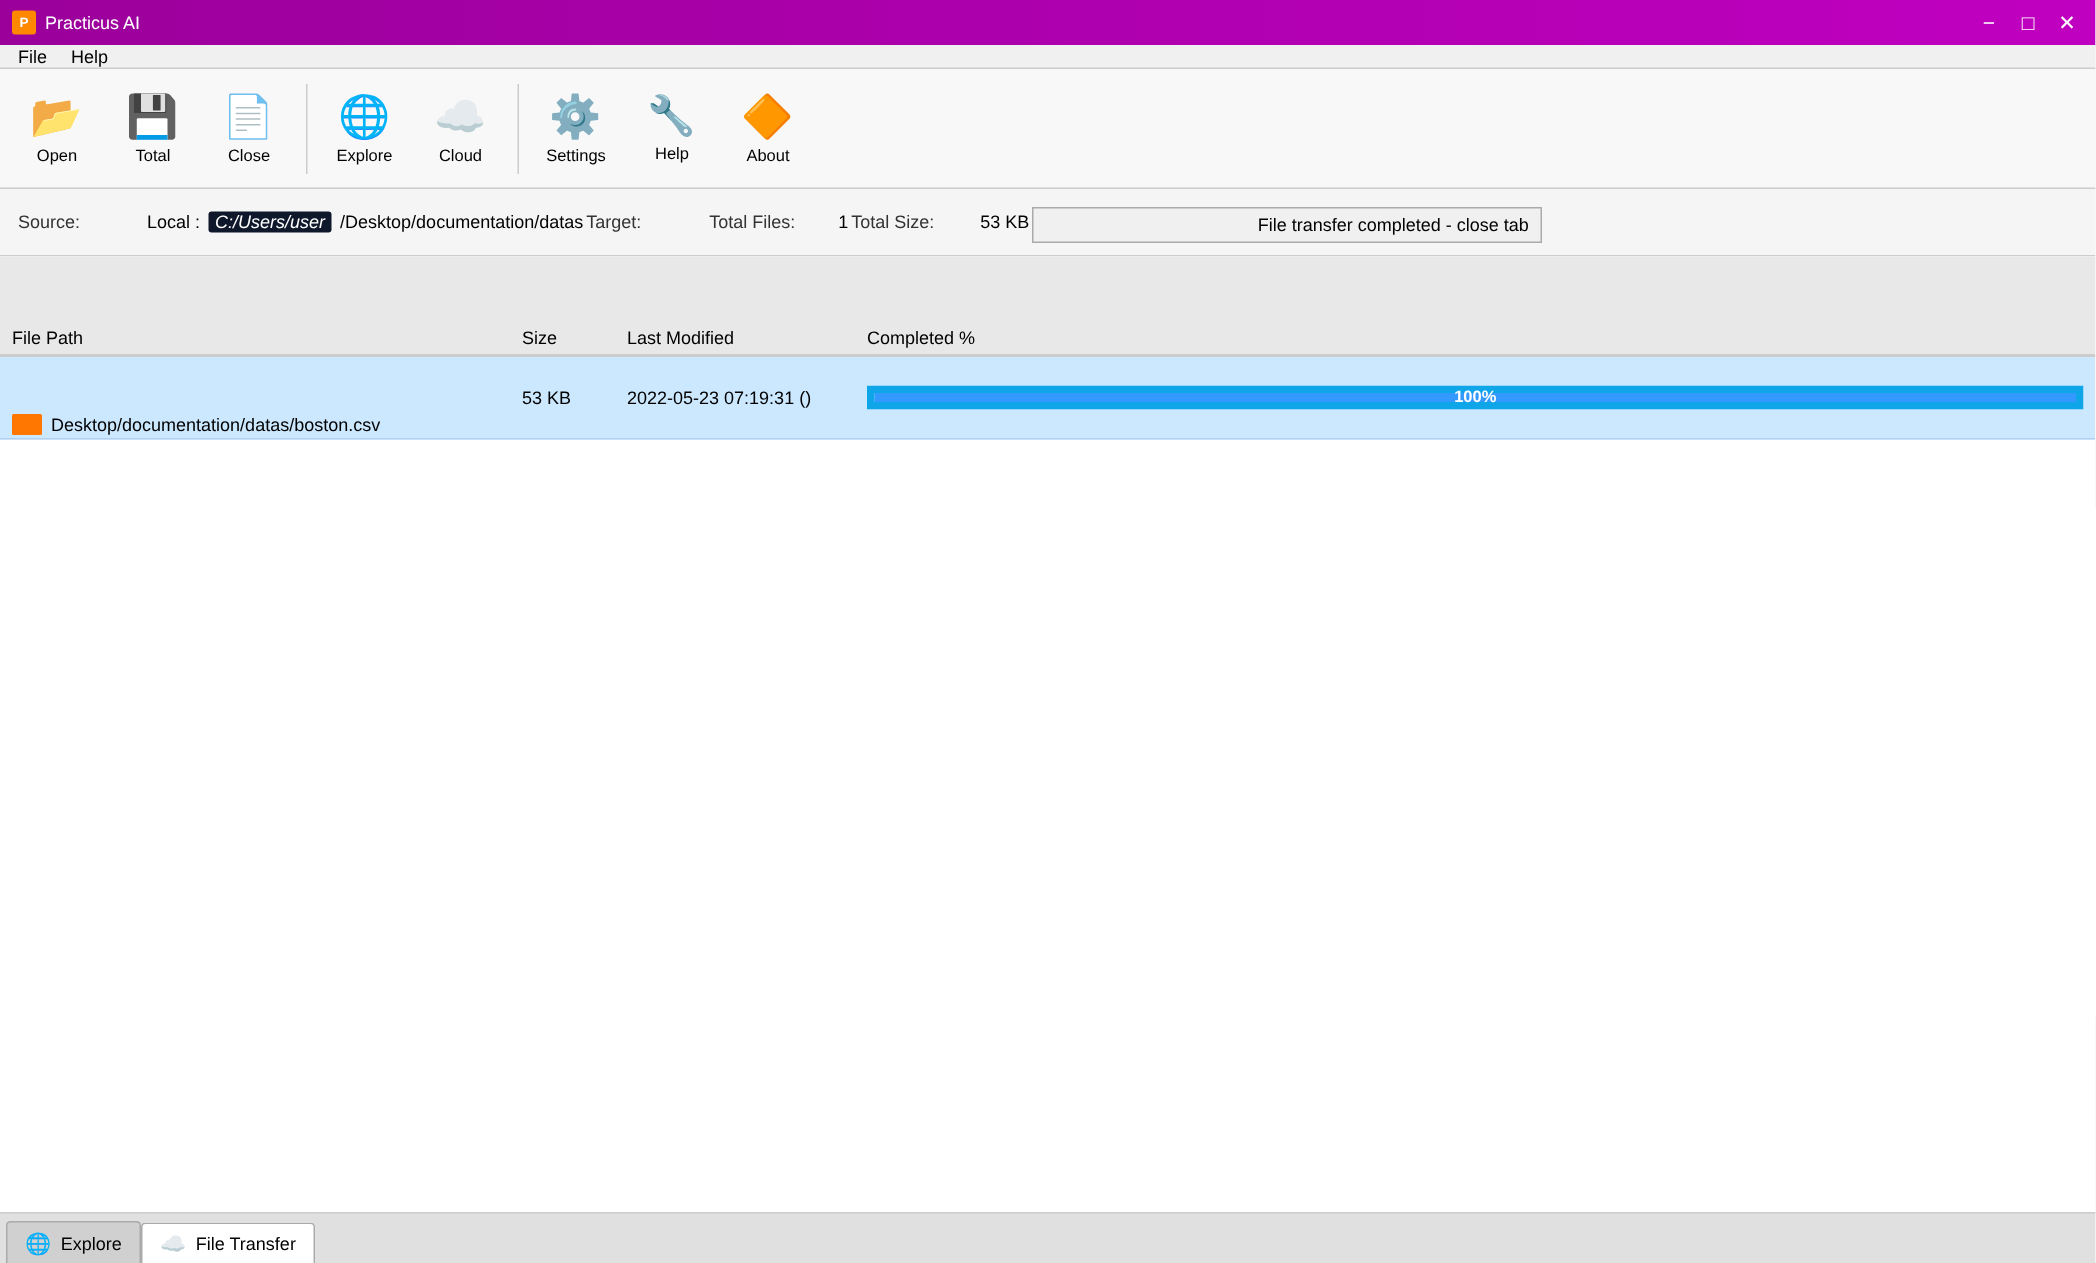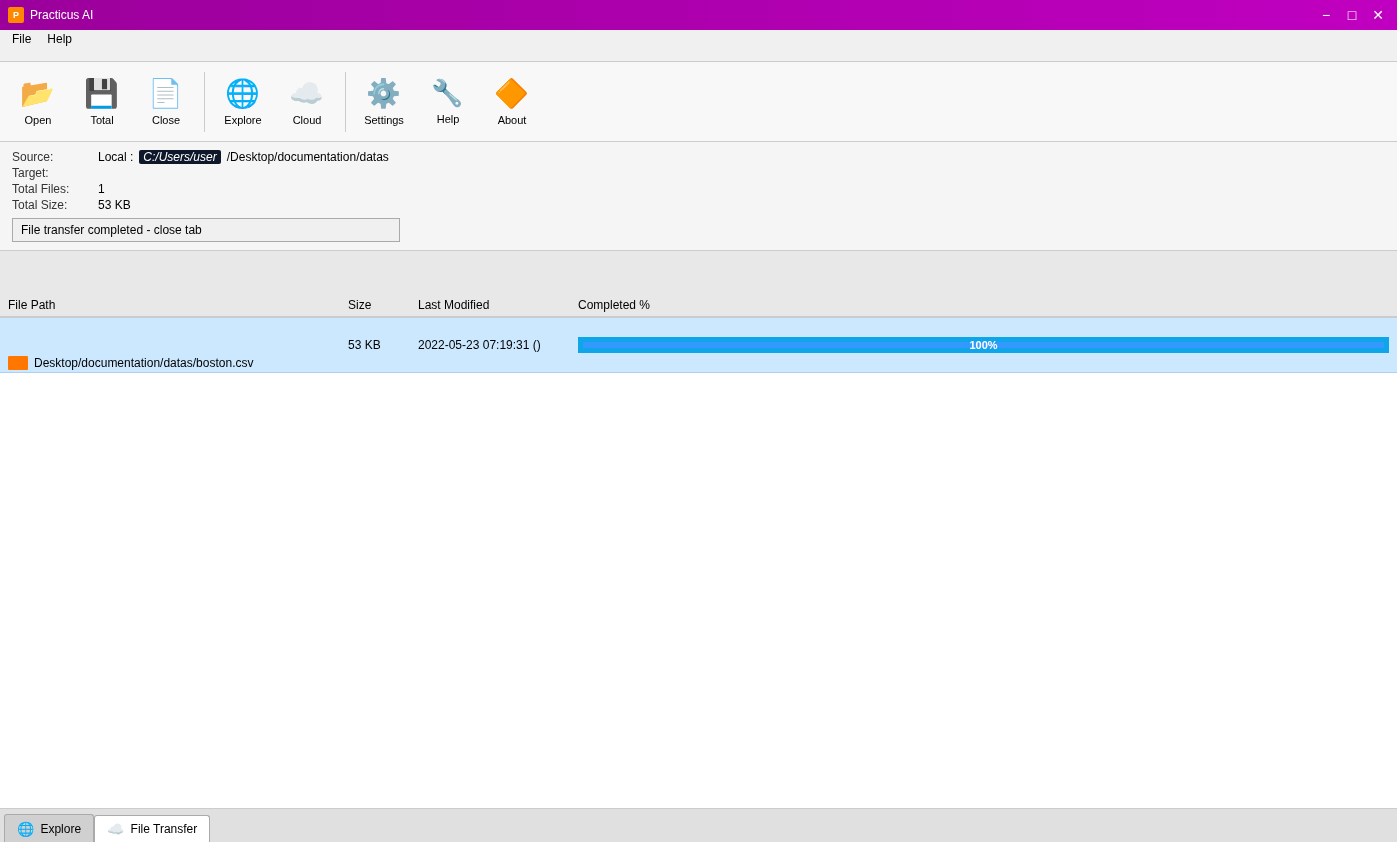--- a/index.html
+++ b/index.html
@@ -31,23 +31,23 @@
       border: none;
       color: white;
       cursor: pointer;
       display: flex; align-items: center; justify-content: center;
       font-size: 14px;
     }
 
     
     #menu-bar {
       background: #f0f0f0;
-      height: 32px;
-      display: flex;
-      align-items: flex-start;
+      height: 16px;
+      display: flex;
+      align-items: center;
       border-bottom: 1px solid #ccc;
       padding: 0 4px;
     }
     .menu-item {
       padding: 2px 8px;
       cursor: pointer;
       font-size: 12px;
     }
 
     
@@ -76,35 +76,35 @@
     }
     .toolbar-icon { font-size: 28px; }
     .toolbar-separator { width: 1px; height: 60px; background: #ccc; margin: 0 4px; }
 
     
     #info-panel {
       background: #f5f5f5;
       padding: 8px 12px;
       border-bottom: 1px solid #ccc;
       display: flex;
-      flex-direction: column;
+      flex-direction: row;
       gap: 2px;
     }
     .info-row { display: flex; align-items: center; gap: 6px; font-size: 12px; }
     .info-label { min-width: 80px; font-weight: normal; color: #333; }
     .source-highlight { background: #0f172a; color: white; padding: 0 4px; border-radius: 2px; font-style: italic; }
     #transfer-complete-btn {
       margin-top: 4px;
-      width: 388px;
+      width: 340px;
       padding: 4px 8px;
       background: #f0f0f0;
       border: 1px solid #aaa;
       cursor: pointer;
       font-size: 12px;
-      text-align: left;
+      text-align: right;
     }
 
     
     #file-table-area {
       flex: 1;
       background: white;
       display: flex;
       flex-direction: column;
       overflow: hidden;
     }

